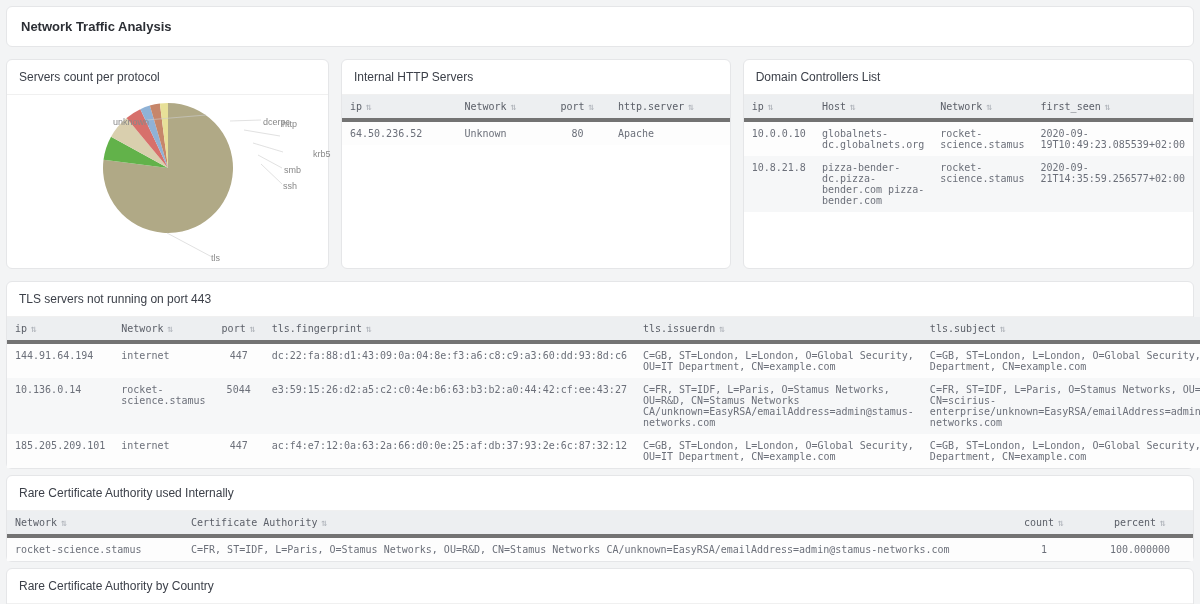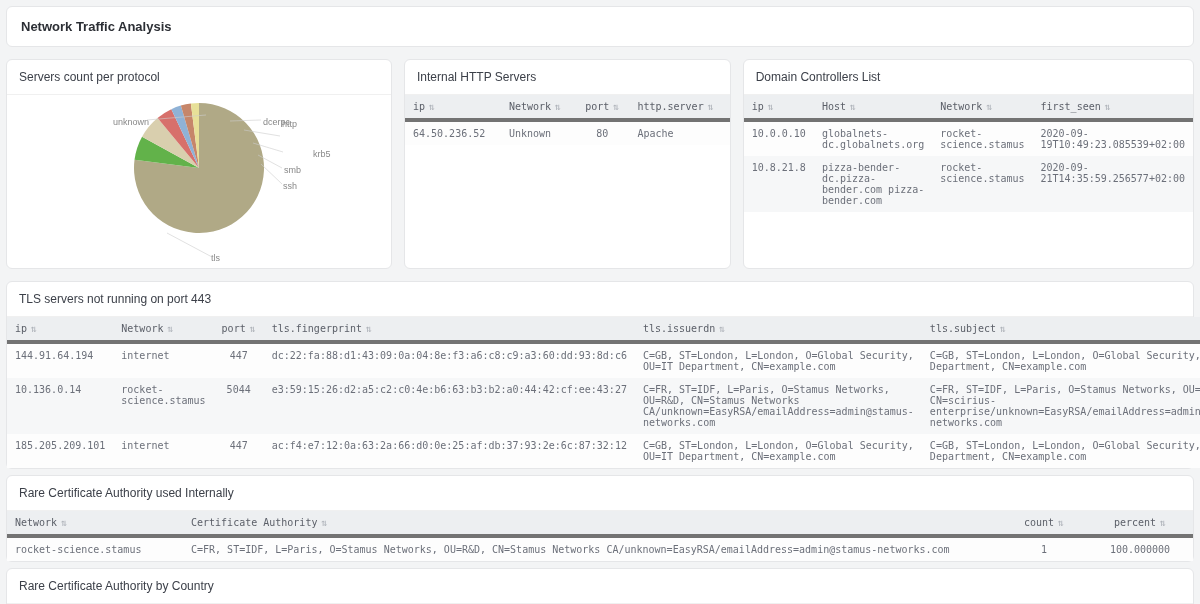--- a/index.html
+++ b/index.html
@@ -24,21 +24,21 @@
 <body>
 
 <div class="page">
 
   <div class="card">
     <div class="page-title">Network Traffic Analysis</div>
   </div>
 
   <div class="row">
 
-    <div class="card" style="width:386px;">
+    <div class="card" style="width:323px;">
       <div class="card-title">Servers count per protocol</div>
       <div class="pie-wrap">
         <svg class="pie" width="130" height="130" viewBox="-1 -1 2 2">
           <g transform="rotate(-90)">
             <path d="M0 0 L1 0 A1 1 0 1 1 0.1253 -0.9921 Z" fill="#b0a986"></path>
             <path d="M0 0 L0.1253 -0.9921 A1 1 0 0 1 0.4818 -0.8763 Z" fill="#62b24a"></path>
             <path d="M0 0 L0.4818 -0.8763 A1 1 0 0 1 0.7705 -0.6374 Z" fill="#d9cfae"></path>
             <path d="M0 0 L0.7705 -0.6374 A1 1 0 0 1 0.9048 -0.4258 Z" fill="#d7706b"></path>
             <path d="M0 0 L0.9048 -0.4258 A1 1 0 0 1 0.9603 -0.2790 Z" fill="#8fb2d6"></path>
             <path d="M0 0 L0.9603 -0.2790 A1 1 0 0 1 0.9921 -0.1253 Z" fill="#c6866a"></path>

